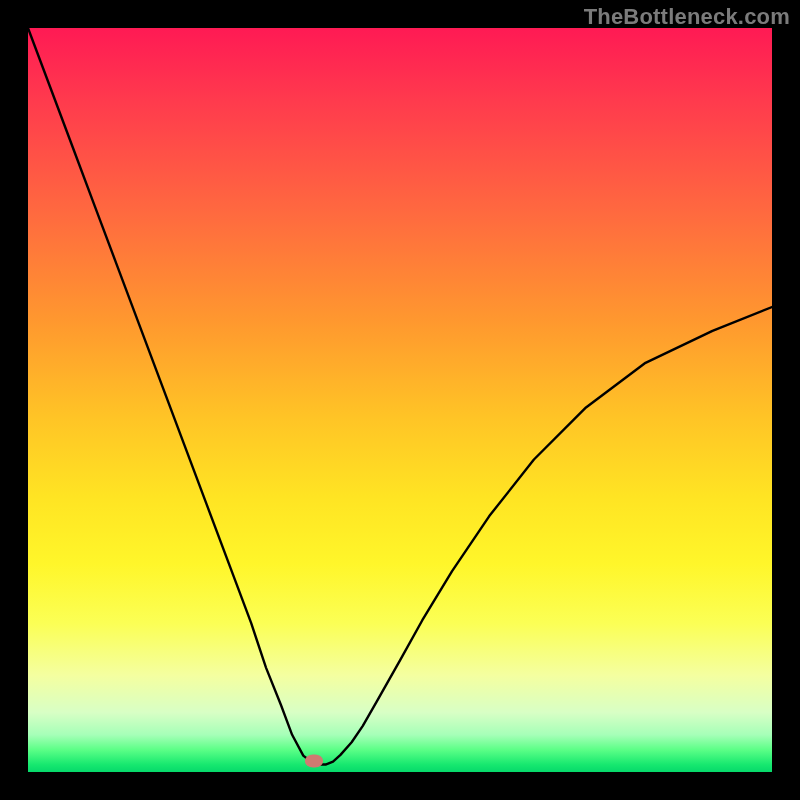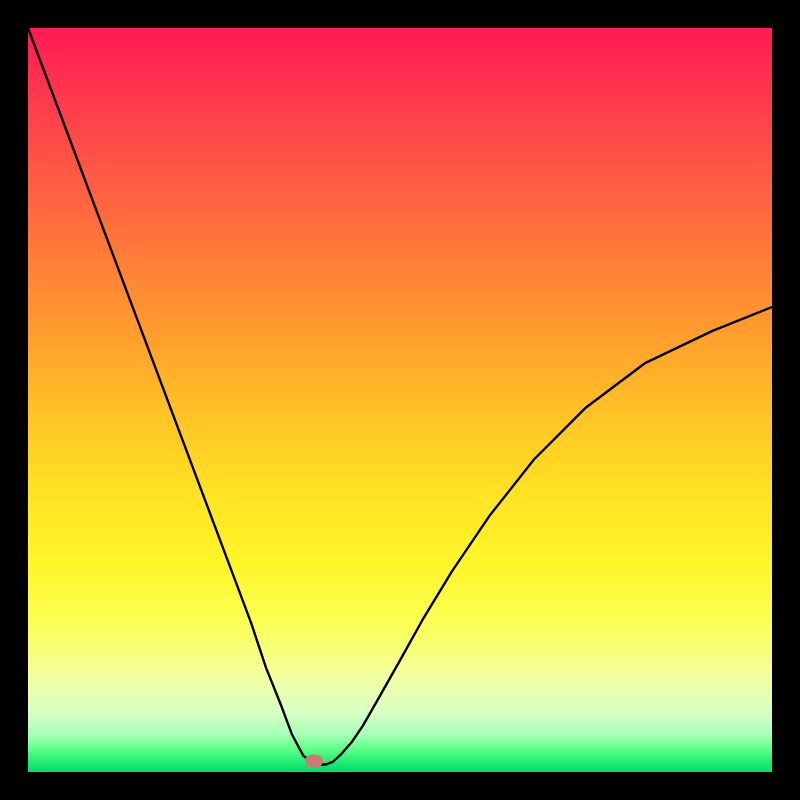--- a/index.html
+++ b/index.html
@@ -78,13 +78,14 @@
 </head>
 <body>
 
 <div class="frame">
   <div class="plot">
     <svg class="curve" viewBox="0 0 744 744" preserveAspectRatio="none">
       <path id="curve-path" d="M0.00 0.00 L22.32 59.52 L44.64 119.04 L66.96 178.56 L89.28 238.08 L111.60 297.60 L133.92 357.12 L156.24 416.64 L178.56 476.16 L200.88 535.68 L223.20 595.20 L238.08 639.84 L252.96 677.04 L264.12 706.80 L275.28 727.63 L286.44 736.56 L297.60 736.56 L305.04 733.58 L312.48 726.89 L323.64 714.24 L334.80 697.87 L349.68 671.83 L372.00 632.40 L394.32 592.22 L424.08 543.12 L461.28 488.06 L505.92 431.52 L558.00 379.44 L617.52 334.80 L684.48 302.81 L744.00 279.00"></path>
     </svg>
     <div class="marker" id="marker" style="left: 286.44px; top: 732.84px;"></div>
   </div>
+  <div class="watermark">TheBottleneck.com</div>
 </div>
 
 </body></html>

